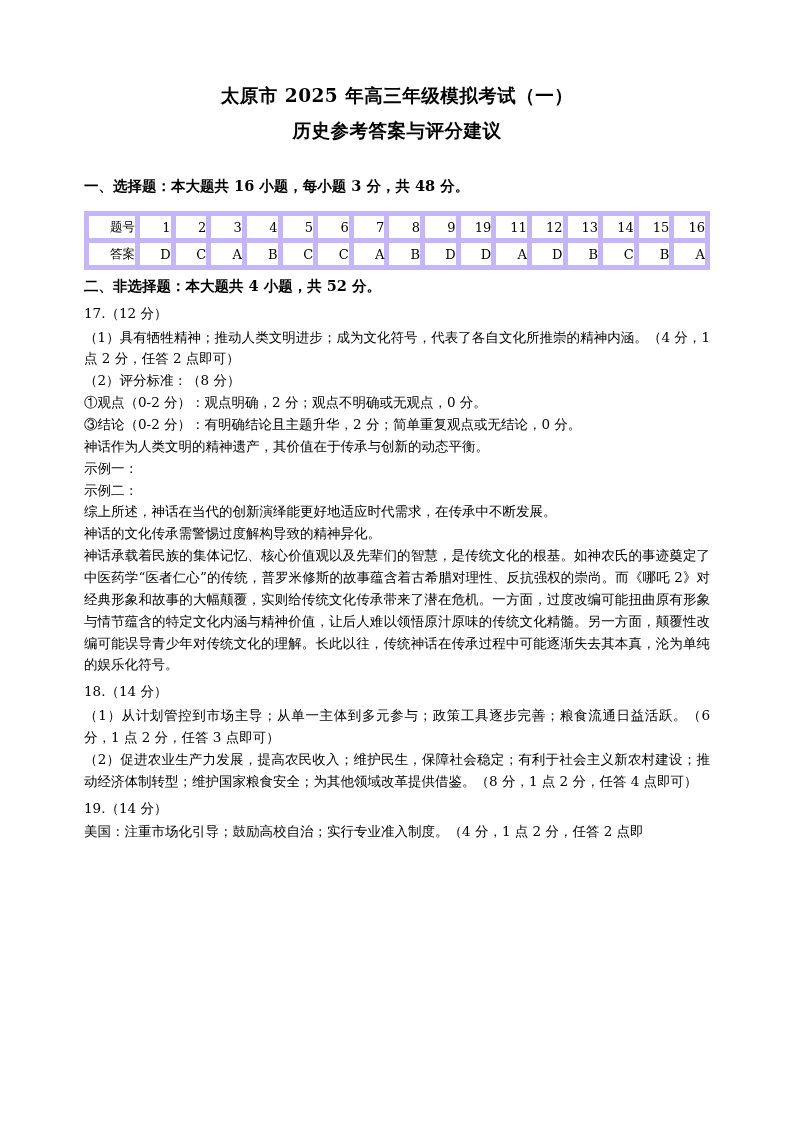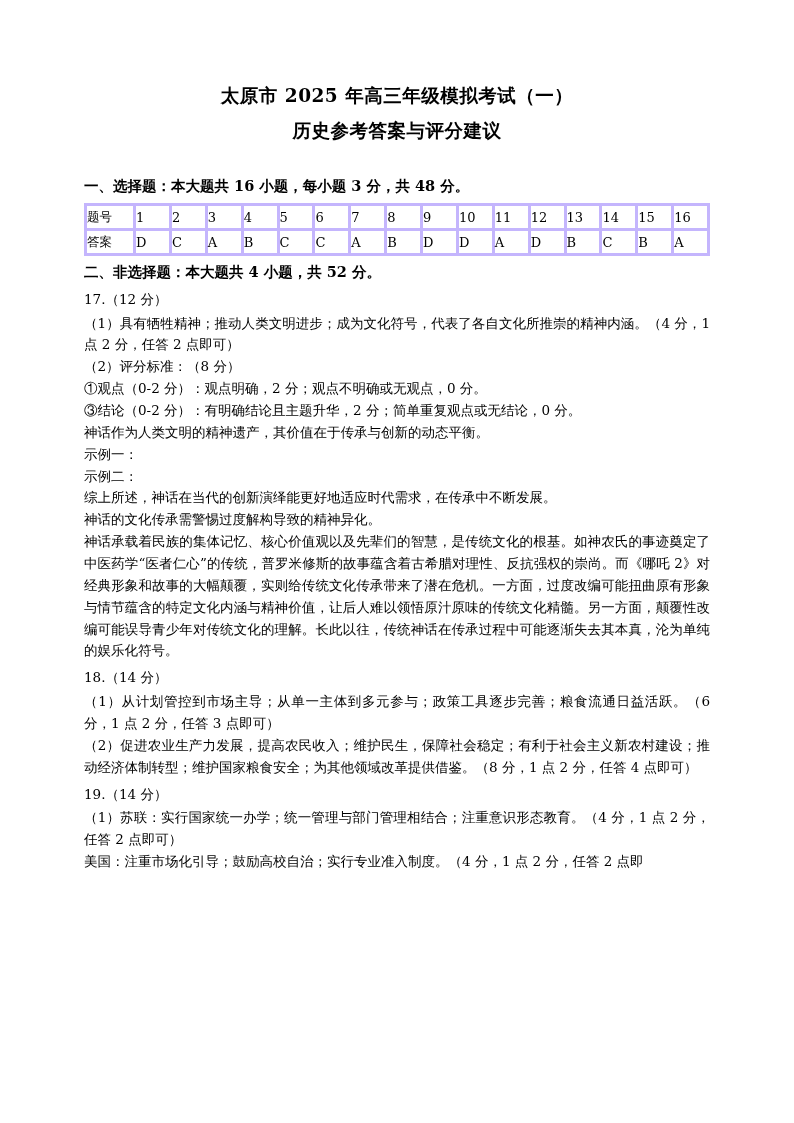--- a/index.html
+++ b/index.html
@@ -35,41 +35,41 @@
   .doc-subtitle {
     font-size: 18.5px;
     font-weight: bold;
     letter-spacing: 0.5px;
     line-height: 1.9;
   }
   .section-head {
     font-size: 14.5px;
     font-weight: bold;
     margin-top: 26px;
-    margin-bottom: 6px;
+    margin-bottom: 14px;
     line-height: 1.6;
   }
   .section-head-2 {
     font-size: 14.5px;
     font-weight: bold;
     margin-top: 4px;
     margin-bottom: 4px;
     line-height: 1.6;
   }
   table.answers {
     border-collapse: collapse;
     width: 100%;
     table-layout: fixed;
     font-size: 13px;
     margin: 2px 0 2px 0;
   }
   table.answers td {
-    border: 3px solid #c4b5fd;
+    border: 5px solid #c4b5fd;
     height: 22px;
-    text-align: left;
+    text-align: right;
     vertical-align: middle;
     font-family: "DejaVu Serif", "Liberation Serif", serif;
     padding: 0;
   }
   table.answers td.rowhead {
     width: 46px;
     font-size: 12.5px;
   }
   p.body {
     font-size: 13.5px;
@@ -105,21 +105,21 @@
       <td class="rowhead">题号</td>
       <td>1</td>
       <td>2</td>
       <td>3</td>
       <td>4</td>
       <td>5</td>
       <td>6</td>
       <td>7</td>
       <td>8</td>
       <td>9</td>
-      <td>10</td>
+      <td>19</td>
       <td>11</td>
       <td>12</td>
       <td>13</td>
       <td>14</td>
       <td>15</td>
       <td>16</td>
     </tr>
     <tr>
       <td class="rowhead">答案</td>
       <td>D</td>
@@ -159,17 +159,16 @@
   </div>
 
   <div class="q-num">18.（14 分）</div>
   <div class="blk">
     <p class="body">（1）从计划管控到市场主导；从单一主体到多元参与；政策工具逐步完善；粮食流通日益活跃。（6 分，1 点 2 分，任答 3 点即可）</p>
     <p class="body">（2）促进农业生产力发展，提高农民收入；维护民生，保障社会稳定；有利于社会主义新农村建设；推动经济体制转型；维护国家粮食安全；为其他领域改革提供借鉴。（8 分，1 点 2 分，任答 4 点即可）</p>
   </div>
 
   <div class="q-num">19.（14 分）</div>
   <div class="blk">
-    <p class="body">（1）苏联：实行国家统一办学；统一管理与部门管理相结合；注重意识形态教育。（4 分，1 点 2 分，任答 2 点即可）</p>
     <p class="body">美国：注重市场化引导；鼓励高校自治；实行专业准入制度。（4 分，1 点 2 分，任答 2 点即</p>
   </div>
 
 </div>
 
 </body></html>

